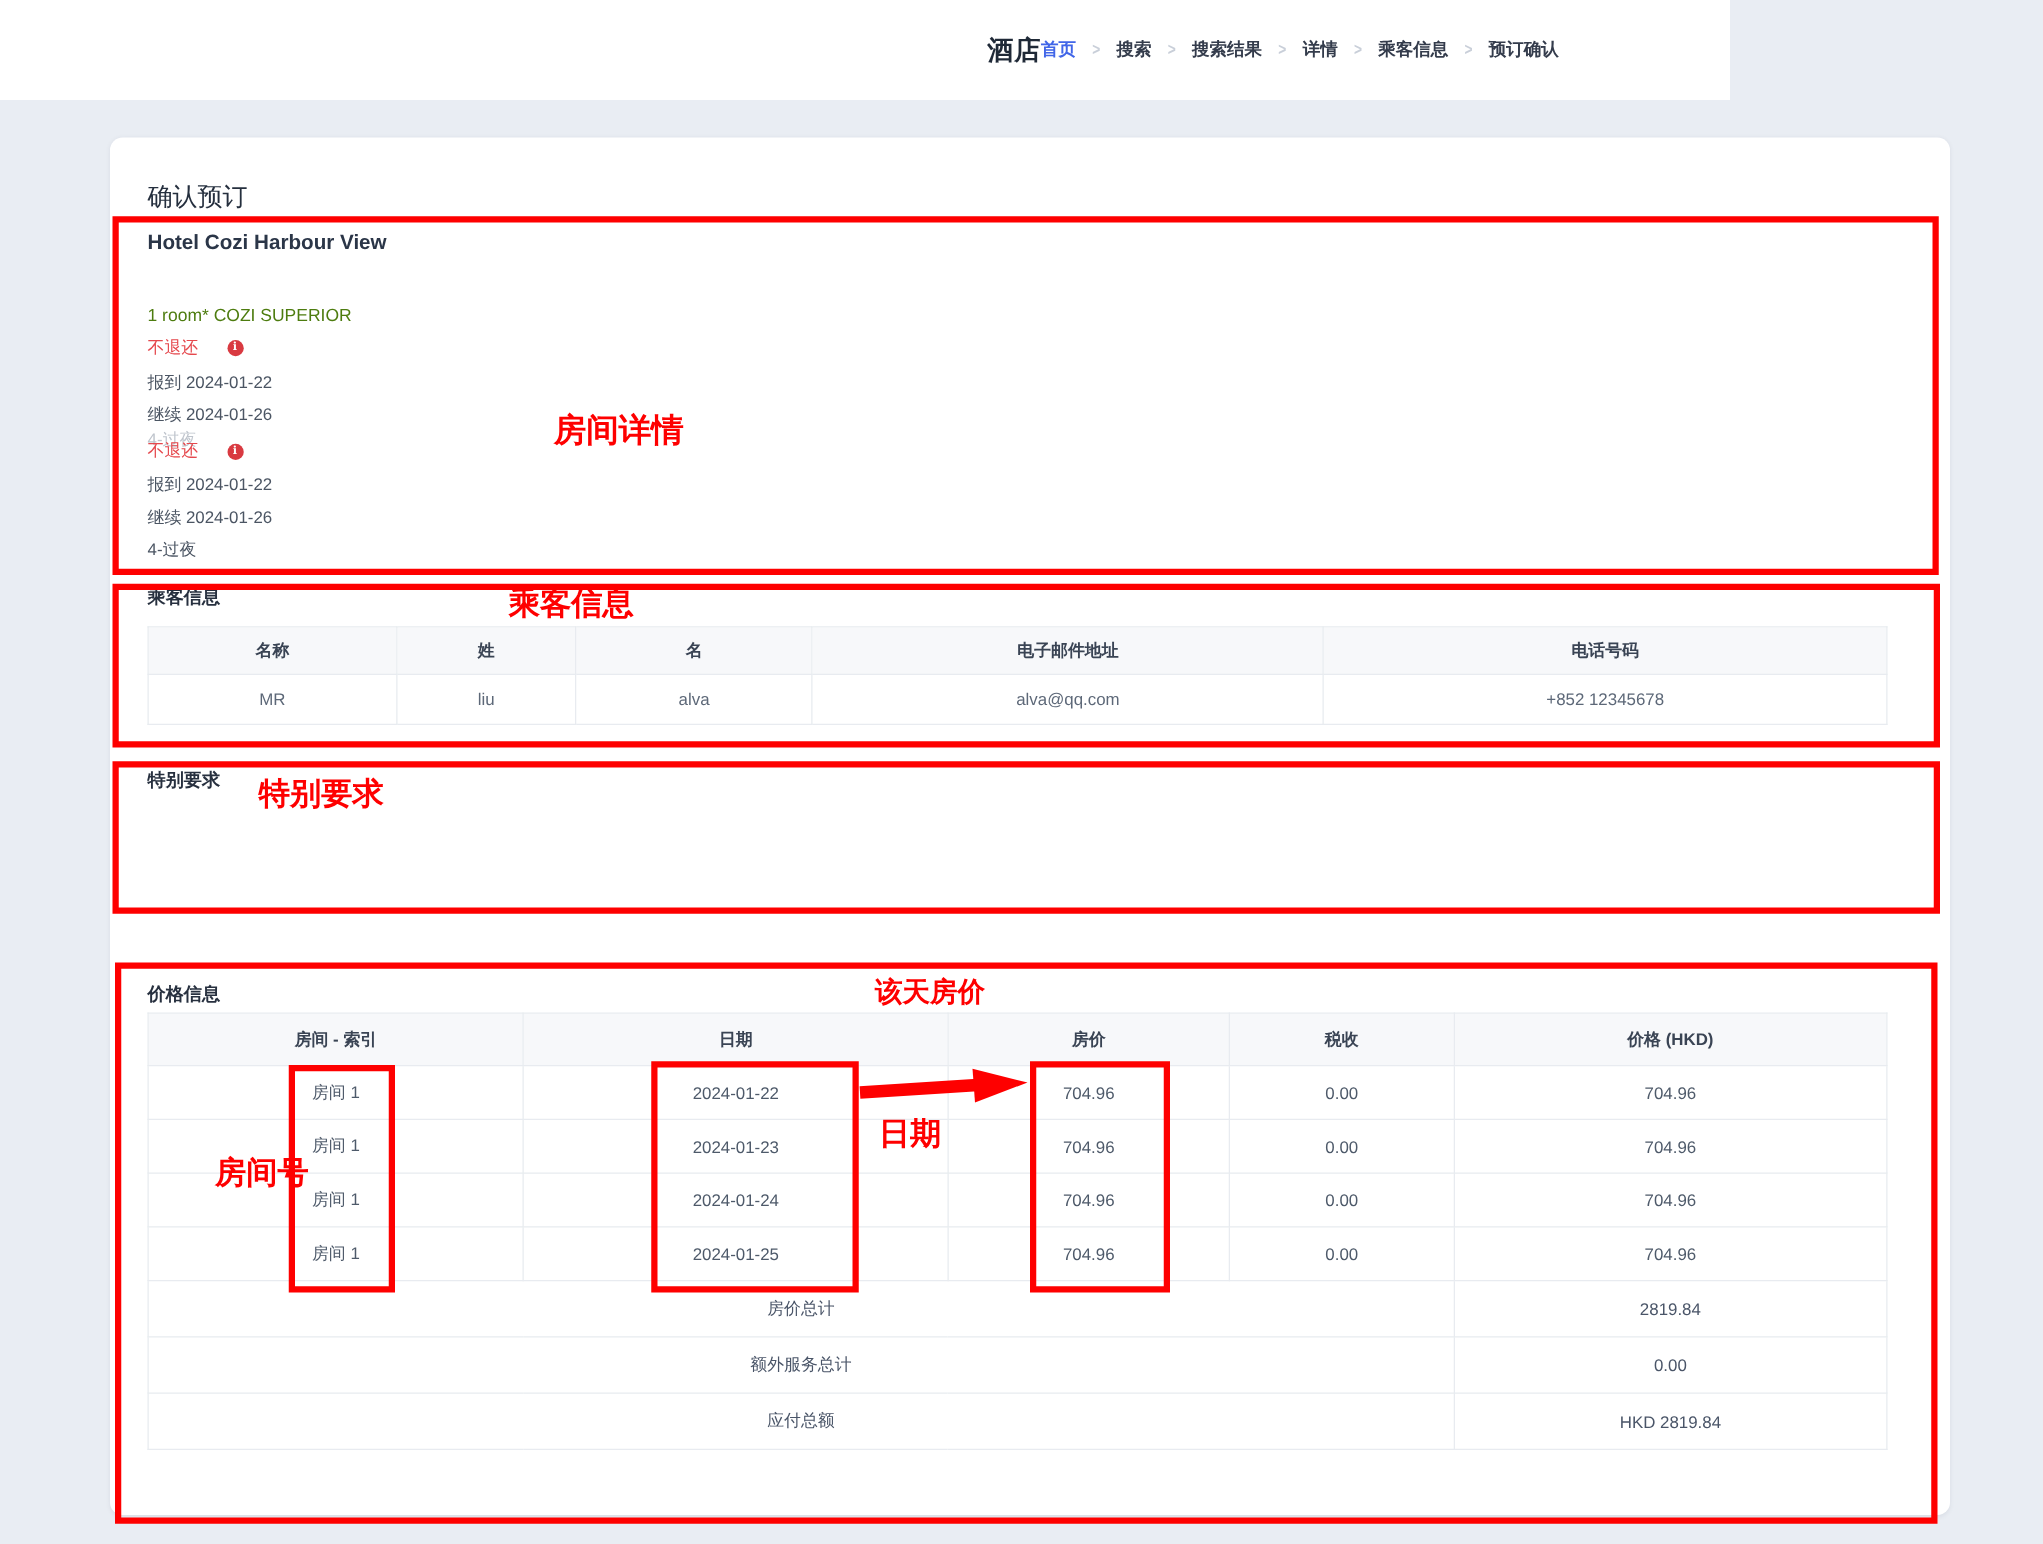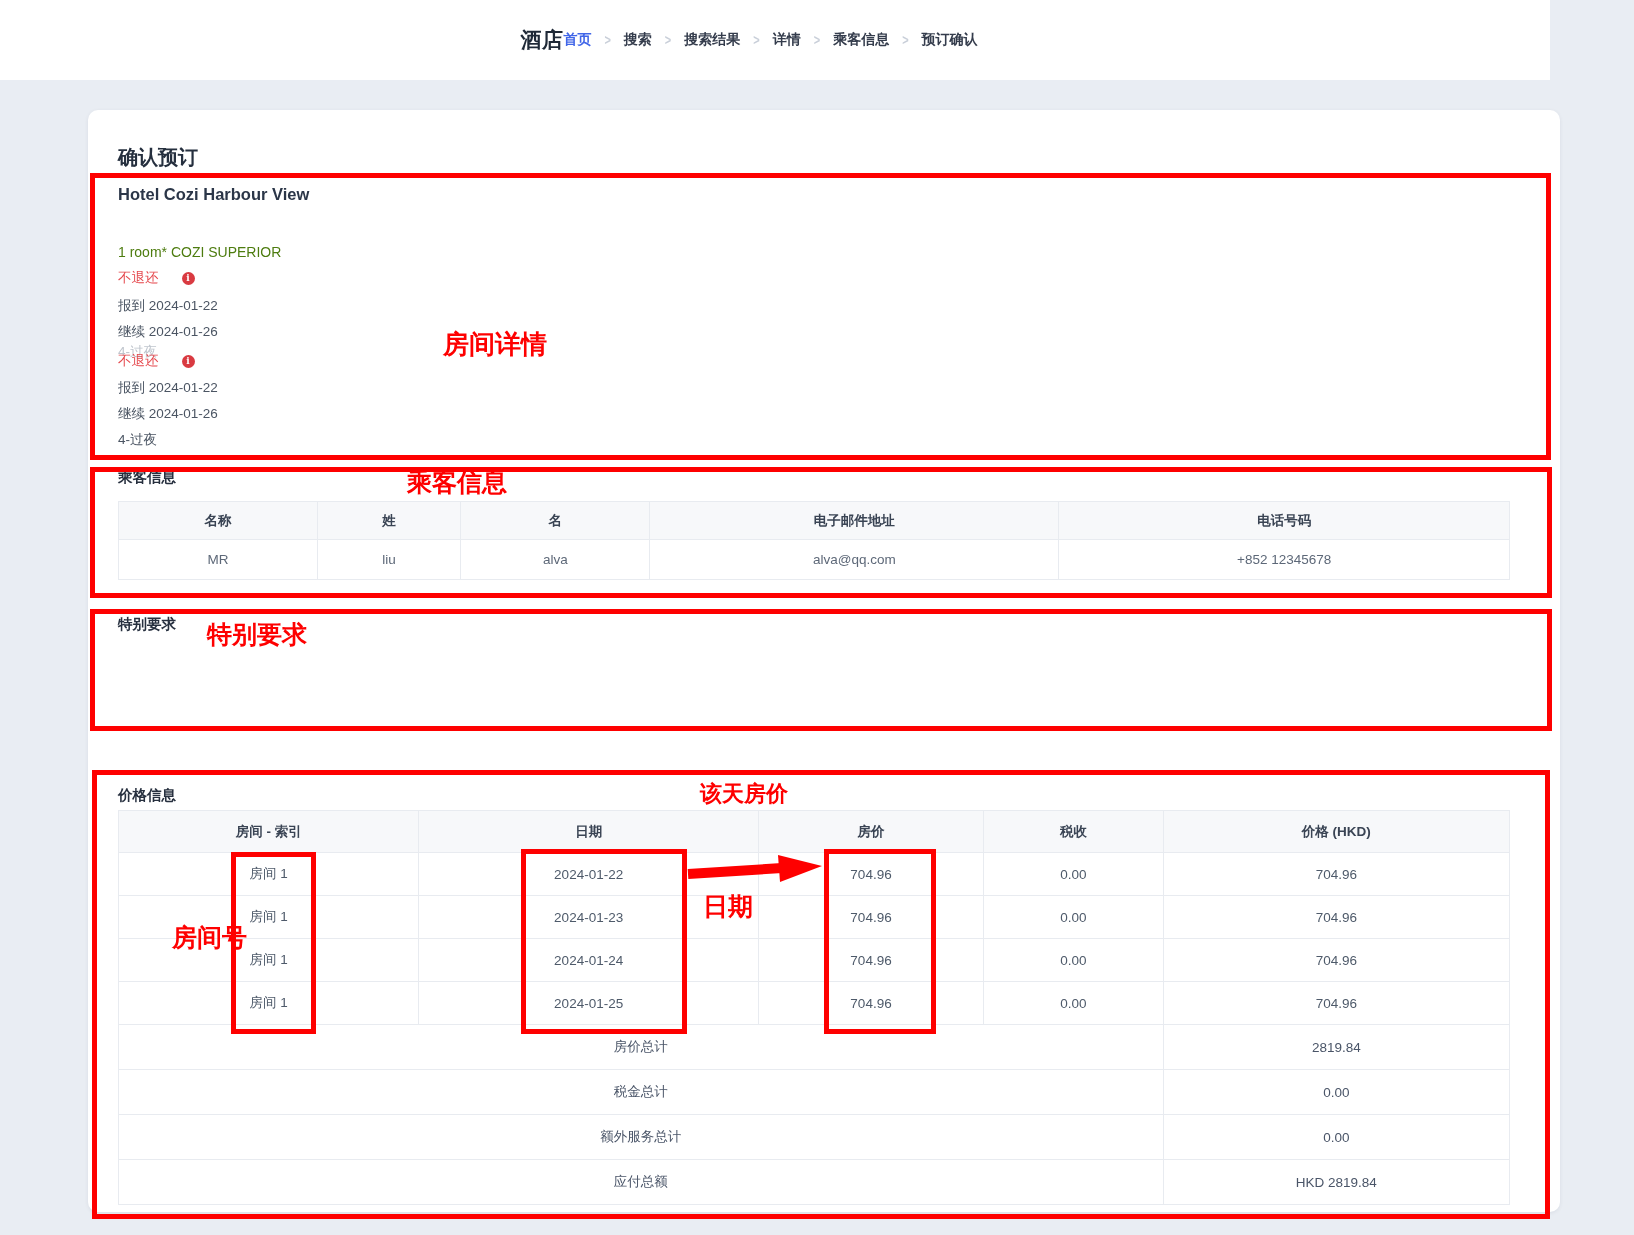--- a/index.html
+++ b/index.html
@@ -3,36 +3,36 @@
 <meta charset="utf-8">
 <style>
   * { margin:0; padding:0; box-sizing:border-box; }
   html,body { width:1634px; height:1235px; }
   body {
     font-family:"Liberation Sans","DejaVu Sans",sans-serif;
     background:#e9edf3; position:relative; overflow:hidden; color:#374151;
   }
   
   .navbar {
-    position:absolute; left:0; top:0; width:1550px; height:80px; background:#ffffff;
-    display:flex; align-items:center; justify-content:center;
+    position:absolute; left:0; top:0; width:1384px; height:80px; background:#ffffff;
+    display:flex; align-items:center; justify-content:flex-end;
     padding:0 137px 0 85px;
   }
   .brand { font-size:21px; font-weight:bold; color:#1f2937; letter-spacing:.5px; cursor:pointer; }
   .breadcrumb { display:flex; align-items:center; gap:13px; font-size:14px; font-weight:600; color:#343c4c; }
   .crumb { cursor:pointer; }
   .crumb.active { color:#4166e8; }
   .crumb-sep { color:#c9cfd9; font-size:11px; font-weight:bold; transform:scaleY(1.25); }
   .crumb-sep::before { content:">"; }
   
   .card {
     position:absolute; left:88px; top:110px; width:1472px; height:1102px;
     background:#ffffff; border-radius:10px; box-shadow:0 1px 4px rgba(20,30,60,.07);
   }
-  .card-title { position:absolute; left:30px; top:34px; font-size:20px; font-weight:bold; color:#252f3e; }
+  .card-title { position:absolute; left:30px; top:34px; font-size:20px; font-weight:normal; color:#252f3e; }
   .section { position:absolute; left:30px; width:1392px; }
   .sec-room    { top:63px;  height:296px; }
   .sec-pass    { top:358px; height:130px; }
   .sec-special { top:505px; height:115px; }
   .sec-price   { top:676px; height:420px; }
   .sec-title { position:absolute; left:0; top:0; font-size:14.5px; font-weight:bold; color:#27303f; }
   
   .line { position:absolute; left:0; font-size:13.5px; color:#4b5563; white-space:nowrap; }
   .hotel-name { top:12px; font-size:16.5px; font-weight:bold; color:#2b3648; }
   .addr       { top:42px; color:#4a5463; }
@@ -204,24 +204,20 @@
           <td class="d">2024-01-25</td>
           <td class="d">704.96</td>
           <td class="d">0.00</td>
           <td class="d">704.96</td>
         </tr>
         <tr>
           <td class="t" colspan="4">房价总计</td>
           <td class="t">2819.84</td>
         </tr>
         <tr>
-          <td class="t" colspan="4">税金总计</td>
-          <td class="t">0.00</td>
-        </tr>
-        <tr>
           <td class="t" colspan="4">额外服务总计</td>
           <td class="t">0.00</td>
         </tr>
         <tr>
           <td class="t" colspan="4">应付总额</td>
           <td class="t">HKD 2819.84</td>
         </tr>
       </tbody>
     </table>
   </section>

